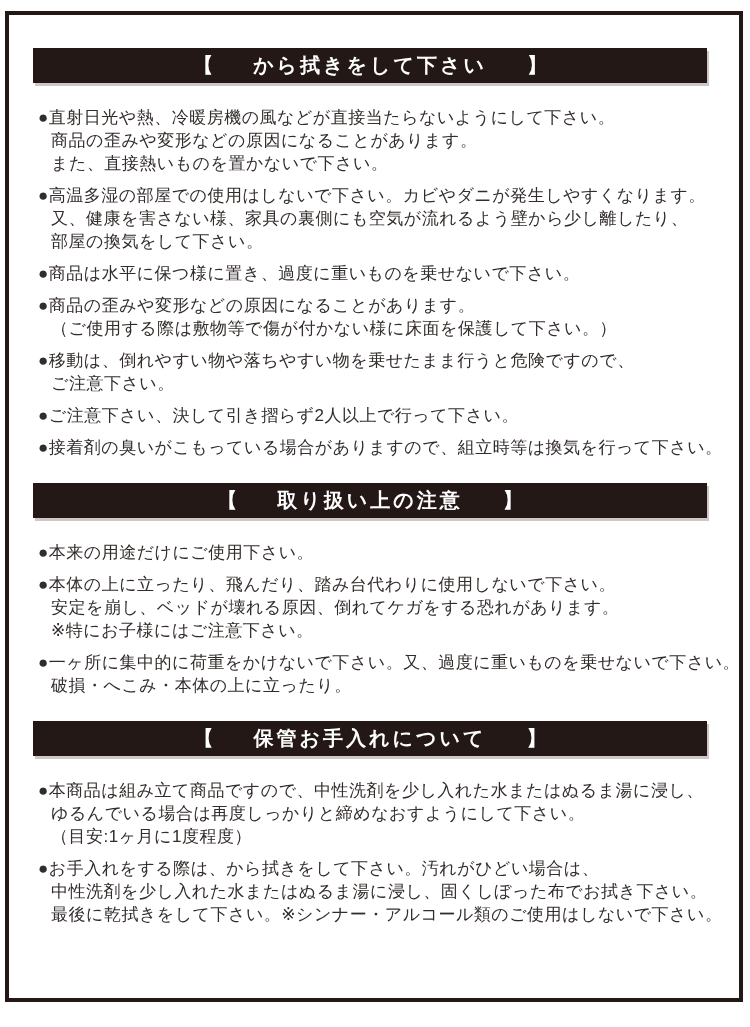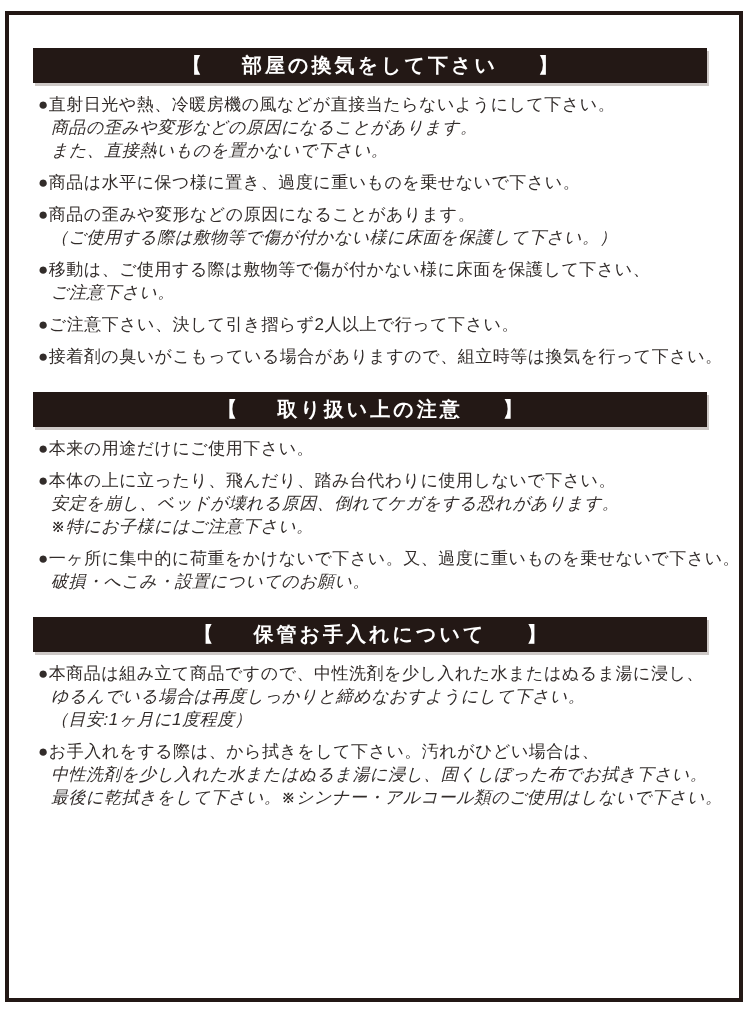--- a/index.html
+++ b/index.html
@@ -31,56 +31,61 @@
     justify-content: center;
     column-gap: 40px;
     font-size: 20px;
     font-weight: bold;
     letter-spacing: 3px;
     box-shadow: 2px 3px 0 #cdc8c6;
   }
   .bar.first { margin-top: 33px; }
   .bar .bracket { letter-spacing: 0; }
   .section-body {
-    padding: 10px 12px 24px 29px;
+    padding: 23px 12px 24px 29px;
     font-size: 17px;
     line-height: 23px;
     letter-spacing: 0.5px;
     color: #322c2a;
   }
   .item { margin: 0 0 9px 0; }
   .item:last-child { margin-bottom: 0; margin-top: 8px; }
   .line { white-space: nowrap; }
-  .line.cont { padding-left: 13px; font-style: italic; }
+  .line.cont { padding-left: 13px; }
 </style>
 </head>
 <body>
 
 <div class="frame">
 
   <div class="bar first">
     <span class="bracket">【</span>
-    <span>部屋の換気をして下さい</span>
+    <span>から拭きをして下さい</span>
     <span class="bracket">】</span>
   </div>
   <div class="section-body">
     <div class="item">
       <div class="line">●直射日光や熱、冷暖房機の風などが直接当たらないようにして下さい。</div>
       <div class="line cont">商品の歪みや変形などの原因になることがあります。</div>
       <div class="line cont">また、直接熱いものを置かないで下さい。</div>
     </div>
     <div class="item">
+      <div class="line">●高温多湿の部屋での使用はしないで下さい。カビやダニが発生しやすくなります。</div>
+      <div class="line cont">又、健康を害さない様、家具の裏側にも空気が流れるよう壁から少し離したり、</div>
+      <div class="line cont">部屋の換気をして下さい。</div>
+    </div>
+    <div class="item">
       <div class="line">●商品は水平に保つ様に置き、過度に重いものを乗せないで下さい。</div>
     </div>
     <div class="item">
       <div class="line">●商品の歪みや変形などの原因になることがあります。</div>
       <div class="line cont">（ご使用する際は敷物等で傷が付かない様に床面を保護して下さい。）</div>
     </div>
     <div class="item">
-      <div class="line">●移動は、ご使用する際は敷物等で傷が付かない様に床面を保護して下さい、</div>
+      <div class="line">●移動は、倒れやすい物や落ちやすい物を乗せたまま行うと危険ですので、</div>
       <div class="line cont">ご注意下さい。</div>
     </div>
     <div class="item">
       <div class="line">●ご注意下さい、決して引き摺らず2人以上で行って下さい。</div>
     </div>
     <div class="item">
       <div class="line">●接着剤の臭いがこもっている場合がありますので、組立時等は換気を行って下さい。</div>
     </div>
   </div>
 
@@ -93,21 +98,21 @@
     <div class="item">
       <div class="line">●本来の用途だけにご使用下さい。</div>
     </div>
     <div class="item">
       <div class="line">●本体の上に立ったり、飛んだり、踏み台代わりに使用しないで下さい。</div>
       <div class="line cont">安定を崩し、ベッドが壊れる原因、倒れてケガをする恐れがあります。</div>
       <div class="line cont">※特にお子様にはご注意下さい。</div>
     </div>
     <div class="item">
       <div class="line">●一ヶ所に集中的に荷重をかけないで下さい。又、過度に重いものを乗せないで下さい。</div>
-      <div class="line cont">破損・へこみ・設置についてのお願い。</div>
+      <div class="line cont">破損・へこみ・本体の上に立ったり。</div>
     </div>
   </div>
 
   <div class="bar">
     <span class="bracket">【</span>
     <span>保管お手入れについて</span>
     <span class="bracket">】</span>
   </div>
   <div class="section-body">
     <div class="item">

